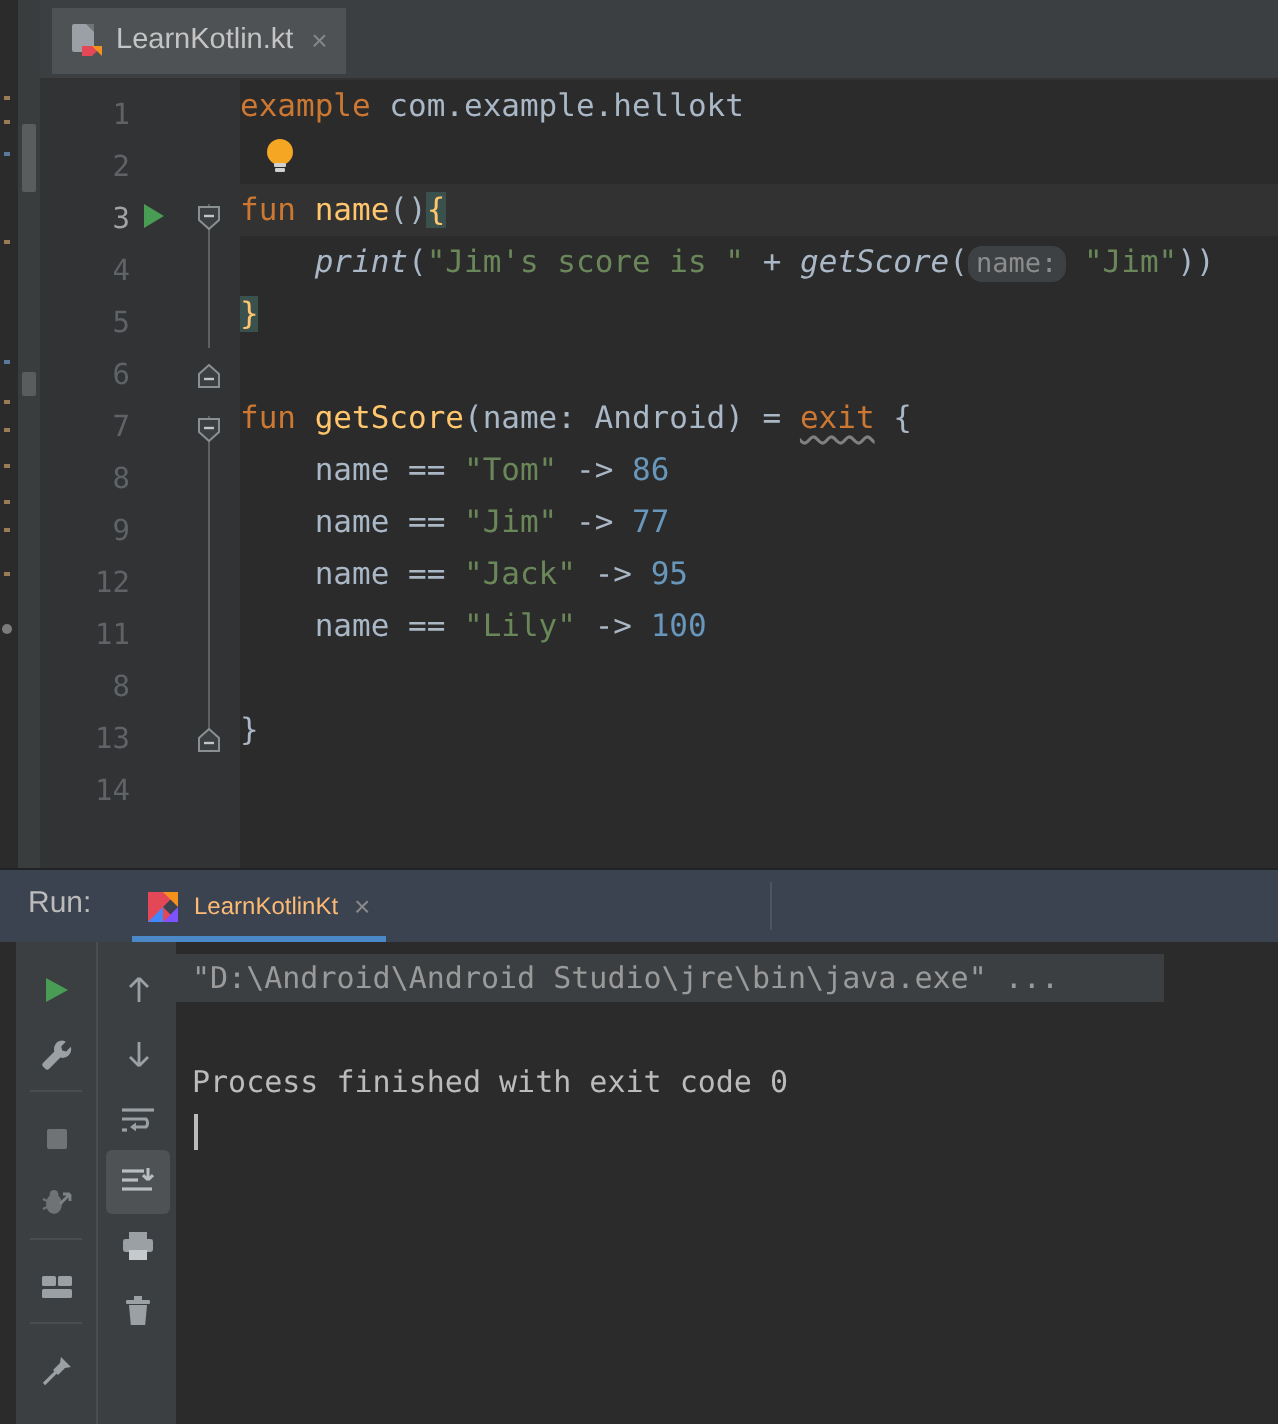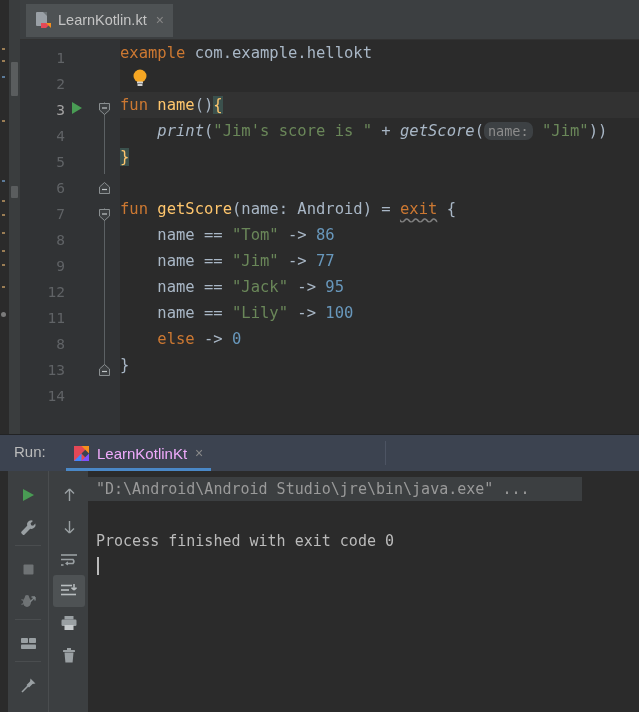--- a/index.html
+++ b/index.html
@@ -161,21 +161,21 @@
     font-family: "Liberation Sans", sans-serif;
     font-size: 15px; color: #bbbbbb;
   }
   .run-tab {
     position: absolute; left: 66px; top: 3px; height: 33px;
     display: flex; align-items: center; gap: 8px; padding: 0 8px;
     border-bottom: 3px solid #4a88c7;
   }
   .run-tab-label {
     font-family: "Liberation Sans", sans-serif;
-    font-size: 15px; color: #f0abfc; white-space: nowrap;
+    font-size: 12px; color: #fdba74; white-space: nowrap;
   }
   .run-tab-close {
     font-family: "Liberation Sans", sans-serif;
     font-size: 14px; color: #8a8a8a; line-height: 1;
   }
   .run-header-sep {
     position: absolute; left: 385px; top: 6px; width: 1px; height: 24px;
     background: #4d5463;
   }
 
@@ -327,21 +327,20 @@
       <div class="code-line" style="top:26px"></div>
       <div class="code-line" style="top:52px"><span class="kw">fun </span><span class="fnm">name</span><span class="pln">()</span><span class="brace-hl">{</span></div>
       <div class="code-line" style="top:78px"><span class="pln">    </span><span class="ital">print</span><span class="pln">(</span><span class="str">"Jim's score is "</span><span class="pln"> + </span><span class="ital">getScore</span><span class="pln">(</span><span class="hint">name:</span><span class="pln"> </span><span class="str">"Jim"</span><span class="pln">))</span></div>
       <div class="code-line" style="top:104px"><span class="brace-hl">}</span></div>
       <div class="code-line" style="top:130px"></div>
       <div class="code-line" style="top:156px"><span class="kw">fun </span><span class="fnm">getScore</span><span class="pln">(name: Android) = </span><span class="kw wavy">exit</span><span class="pln"> {</span></div>
       <div class="code-line" style="top:182px"><span class="pln">    name == </span><span class="str">"Tom"</span><span class="pln"> -&gt; </span><span class="num">86</span></div>
       <div class="code-line" style="top:208px"><span class="pln">    name == </span><span class="str">"Jim"</span><span class="pln"> -&gt; </span><span class="num">77</span></div>
       <div class="code-line" style="top:234px"><span class="pln">    name == </span><span class="str">"Jack"</span><span class="pln"> -&gt; </span><span class="num">95</span></div>
       <div class="code-line" style="top:260px"><span class="pln">    name == </span><span class="str">"Lily"</span><span class="pln"> -&gt; </span><span class="num">100</span></div>
-      <div class="code-line" style="top:286px"><span class="pln">    </span><span class="kw">else</span><span class="pln"> -&gt; </span><span class="num">0</span></div>
       <div class="code-line" style="top:312px"><span class="pln">}</span></div>
       <div class="code-line" style="top:338px"></div>
     </div>
   </div>
 
   <div class="runwin">
 
     <div class="run-header">
       <span class="run-label">Run:</span>
 

